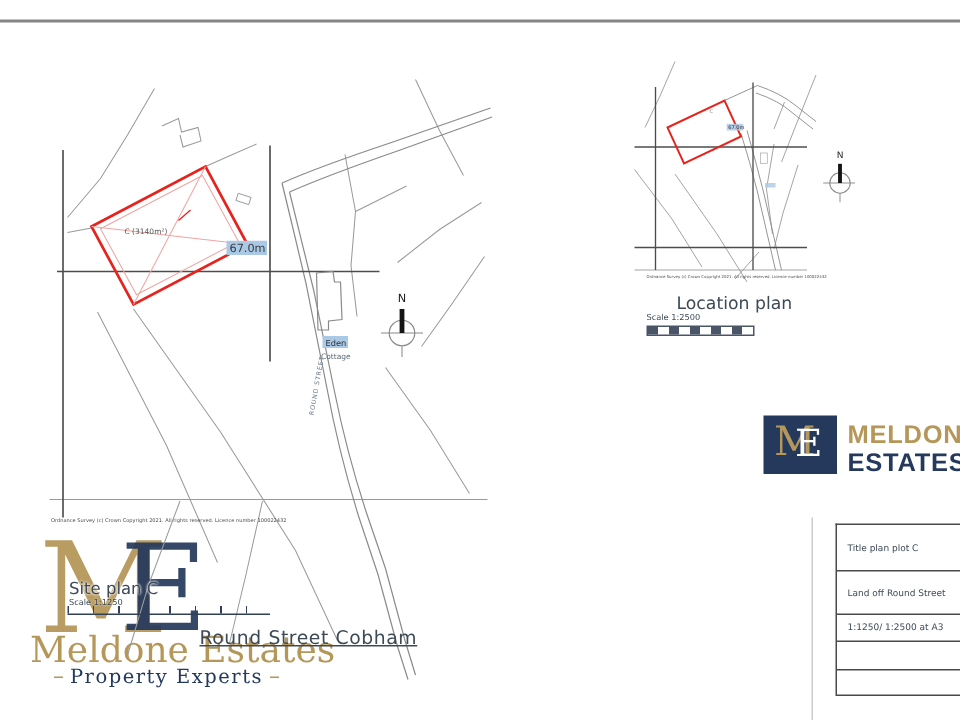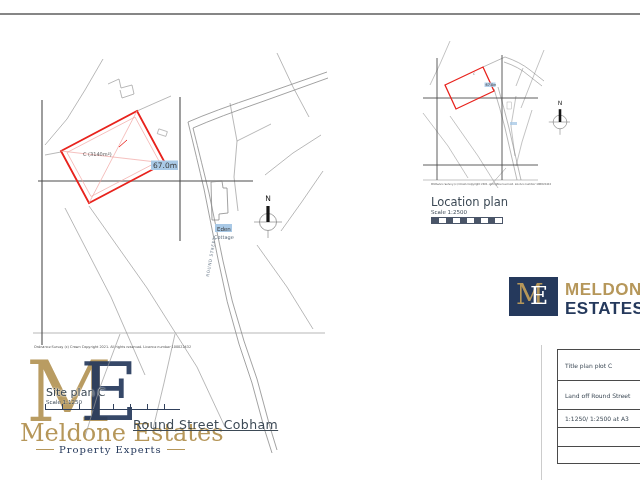--- a/index.html
+++ b/index.html
@@ -11,34 +11,34 @@
 
   
   .bl-m{left:26px;top:350px;font-family:"DejaVu Serif",serif;font-size:84px;line-height:1;
         color:#b6975a;opacity:.95;}
   .bl-e{left:80px;top:353px;font-family:"DejaVu Serif",serif;font-size:80px;line-height:1;
         color:#25395c;opacity:.92;}
   .bl-word{left:20px;top:421px;font-family:"DejaVu Serif",serif;font-size:24px;line-height:1;
         color:#b6975a;white-space:nowrap;}
   .bl-tag{left:36px;top:444px;width:150px;display:flex;align-items:center;gap:5px;}
   .tag-rule{width:18px;height:1px;background:#b6975a;}
-  .tag-text{font-family:"DejaVu Serif",serif;font-size:10px;letter-spacing:1px;color:#25395c;white-space:nowrap;}
+  .tag-text{font-family:"DejaVu Serif",serif;font-size:13px;letter-spacing:1px;color:#25395c;white-space:nowrap;}
 
   
   .main-cr{left:34px;top:345px;font-size:3.4px;color:#4a4a4a;white-space:nowrap;}
   .site-title{left:46px;top:386px;font-size:11px;text-shadow:0 0 2px #fff,0 0 2px #fff;}
   .site-scale{left:46px;top:399px;font-size:5.5px;text-shadow:0 0 2px #fff;}
   .site-scalebar{left:45px;top:404px;width:135px;height:5px;
         border-bottom:1px solid #30405c;
         background:repeating-linear-gradient(90deg,#30405c 0 1px,transparent 1px 17px);}
   .address{left:133px;top:417px;font-size:12.5px;letter-spacing:.4px;text-decoration:underline;}
 
   
   .loc-cr{left:431px;top:183px;font-size:2.6px;color:#4a4a4a;white-space:nowrap;}
-  .loc-title{left:431px;top:195px;font-size:11.5px;}
+  .loc-title{left:451px;top:195px;font-size:11.5px;}
   .loc-scale{left:431px;top:209px;font-size:5.5px;}
   .loc-scalebar{left:431px;top:217px;width:70px;height:5px;border:1px solid #4a5568;
         background:repeating-linear-gradient(90deg,#4a5568 0 7px,#ffffff 7px 14px);}
 
   
   .br-box{left:509px;top:277px;width:49px;height:39px;background:#25395c;}
   .br-m{position:absolute;left:7px;top:4px;font-family:"DejaVu Serif",serif;font-size:27px;
         line-height:1;color:#b6975a;}
   .br-e{position:absolute;left:21px;top:6px;font-family:"DejaVu Serif",serif;font-size:25px;
         line-height:1;color:#ffffff;}

